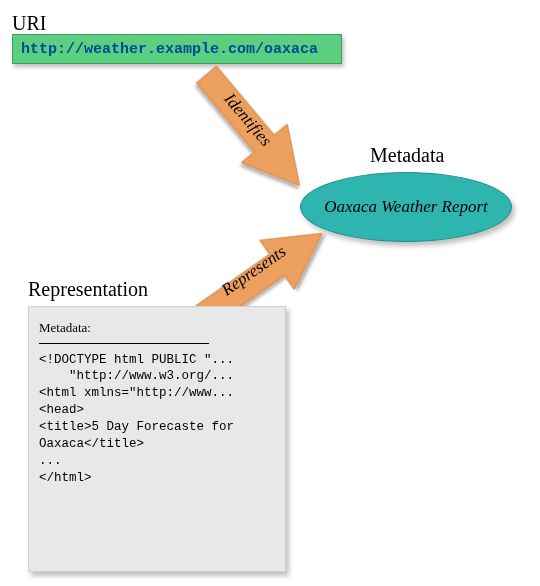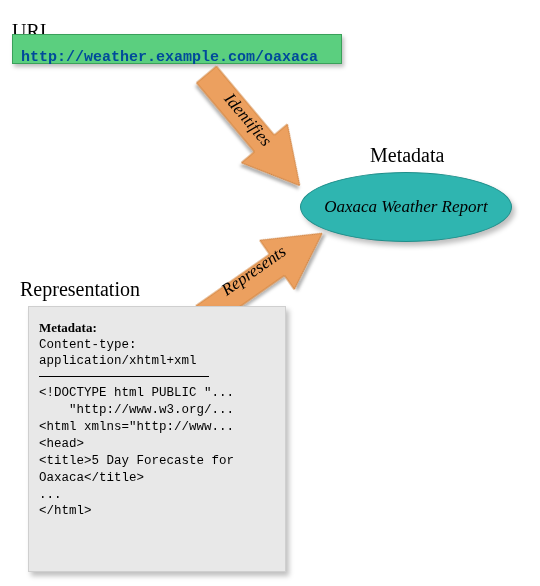--- a/index.html
+++ b/index.html
@@ -24,21 +24,21 @@
     width: 330px;
     height: 30px;
     background: #5bcf7f;
     border: 1px solid #3aa05a;
     box-shadow: 2px 3px 4px rgba(0,0,0,0.25);
     font-family: "Courier New", monospace;
     font-weight: bold;
     font-size: 15px;
     color: #004a9a;
     line-height: 30px;
-    padding: 8px 8px;
+    padding: 0 8px;
     box-sizing: border-box;
   }
   .resource-ellipse {
     position: absolute;
     left: 300px;
     top: 172px;
     width: 210px;
     height: 68px;
     background: #2fb5b0;
     border: 1px solid #1f8e8a;
@@ -64,21 +64,21 @@
     box-shadow: 3px 4px 5px rgba(0,0,0,0.25);
     padding: 12px 10px;
     box-sizing: border-box;
     font-family: "Courier New", monospace;
     font-size: 12.5px;
     line-height: 1.35;
     color: #000;
   }
   .rep-box .sec-title {
     font-family: Georgia, serif;
-    font-weight: bold;
+    font-weight: normal;
     font-size: 13px;
   }
   .rep-box hr {
     border: none;
     border-top: 1px solid #000;
     margin: 6px 0 8px 0;
     width: 170px;
   }
   .arrow {
     position: absolute;
@@ -87,21 +87,21 @@
     position: absolute;
     font-family: Georgia, serif;
     font-size: 17px;
     font-style: italic;
     color: #000;
   }
 </style>
 </head>
 <body>
 
-<div class="label-heading" style="left:12px; top:20px;text-align:right;">URI</div>
+<div class="label-heading" style="left:12px; top:12px;text-align:right;">URI</div>
 <div class="uri-box">http://weather.example.com/oaxaca</div>
 
 <div class="label-heading" style="left:370px; top:144px;">Metadata</div>
 <div class="resource-ellipse">
   <span>Oaxaca Weather Report</span>
 </div>
 
 <svg class="arrow" style="left:172px; top:65px; width:170px; height:130px;" viewBox="0 0 170 130">
   <defs>
     <filter id="sh1" x="-20%" y="-20%" width="160%" height="160%">
@@ -114,25 +114,23 @@
 </svg>
 <div class="arrow-label" style="left:216px; top:110px; transform:rotate(50deg);">Identifies</div>
 
 <svg class="arrow" style="left:178px; top:206px; width:170px; height:130px;" viewBox="0 0 170 130">
   <g transform="rotate(-35 85 65)" filter="url(#sh1)">
     <path d="M 10 55 L 100 55 L 100 38 L 155 68 L 100 98 L 100 81 L 10 81 Z" fill="#eca05f" stroke="#d0823f" stroke-width="1"></path>
   </g>
 </svg>
 <div class="arrow-label" style="left:217px; top:261px; transform:rotate(-35deg);">Represents</div>
 
-<div class="label-heading" style="left:20px; top:278px;">Representation</div>
+<div class="label-heading" style="left:28px; top:278px;">Representation</div>
 <div class="rep-box">
   <div class="sec-title">Metadata:</div>
-  <div style="white-space:pre;">Content-type:
-application/xhtml+xml</div>
   <hr>
   <div style="white-space:pre;">&lt;!DOCTYPE html PUBLIC "...
     "http://www.w3.org/...
 &lt;html xmlns="http://www...
 &lt;head&gt;
 &lt;title&gt;5 Day Forecaste for
 Oaxaca&lt;/title&gt;
 ...
 &lt;/html&gt;</div>
 </div>

